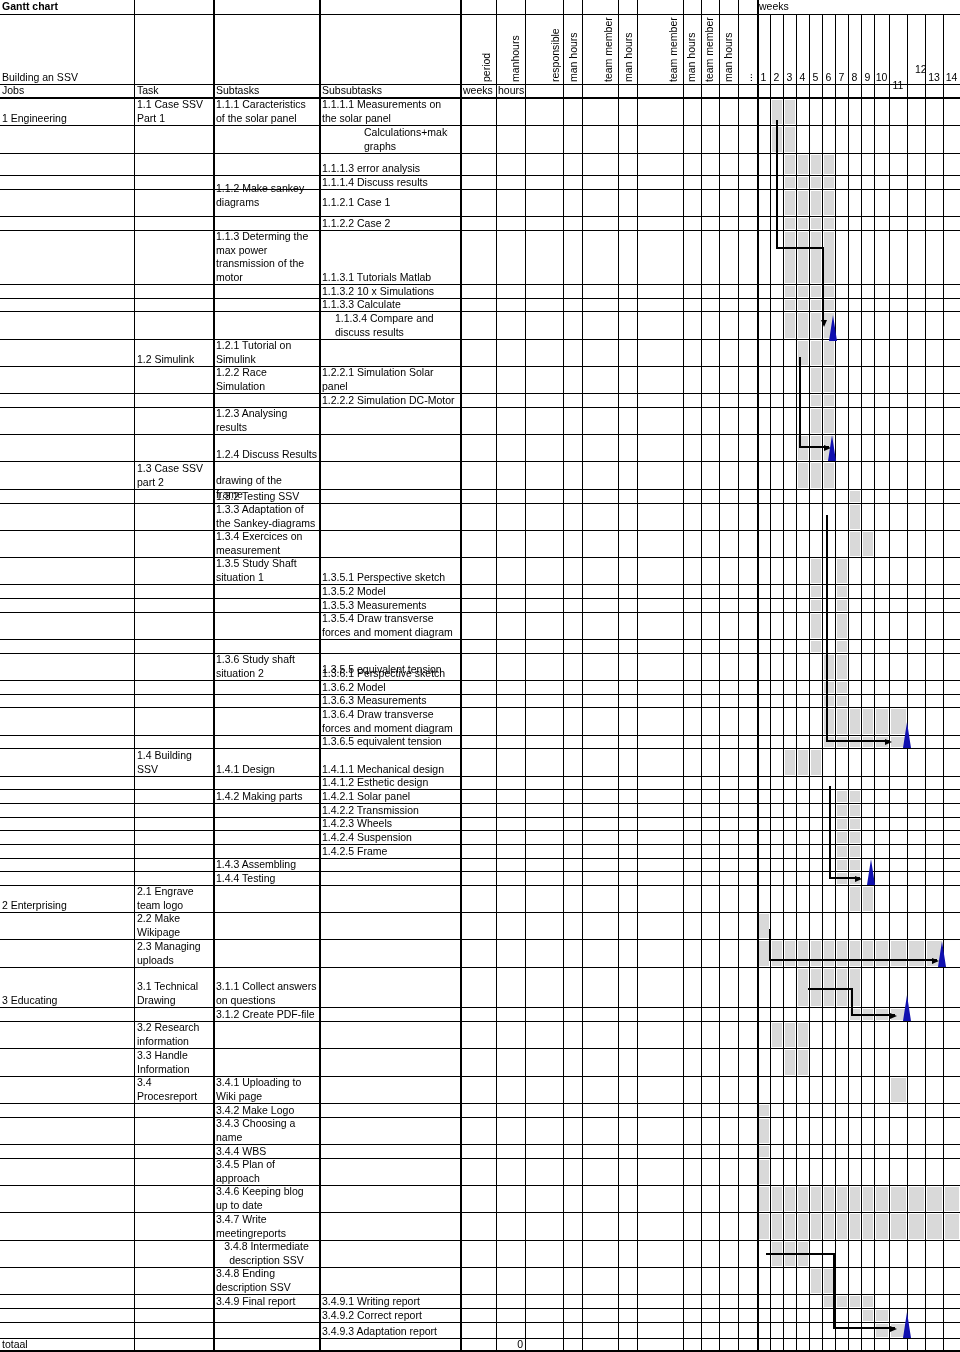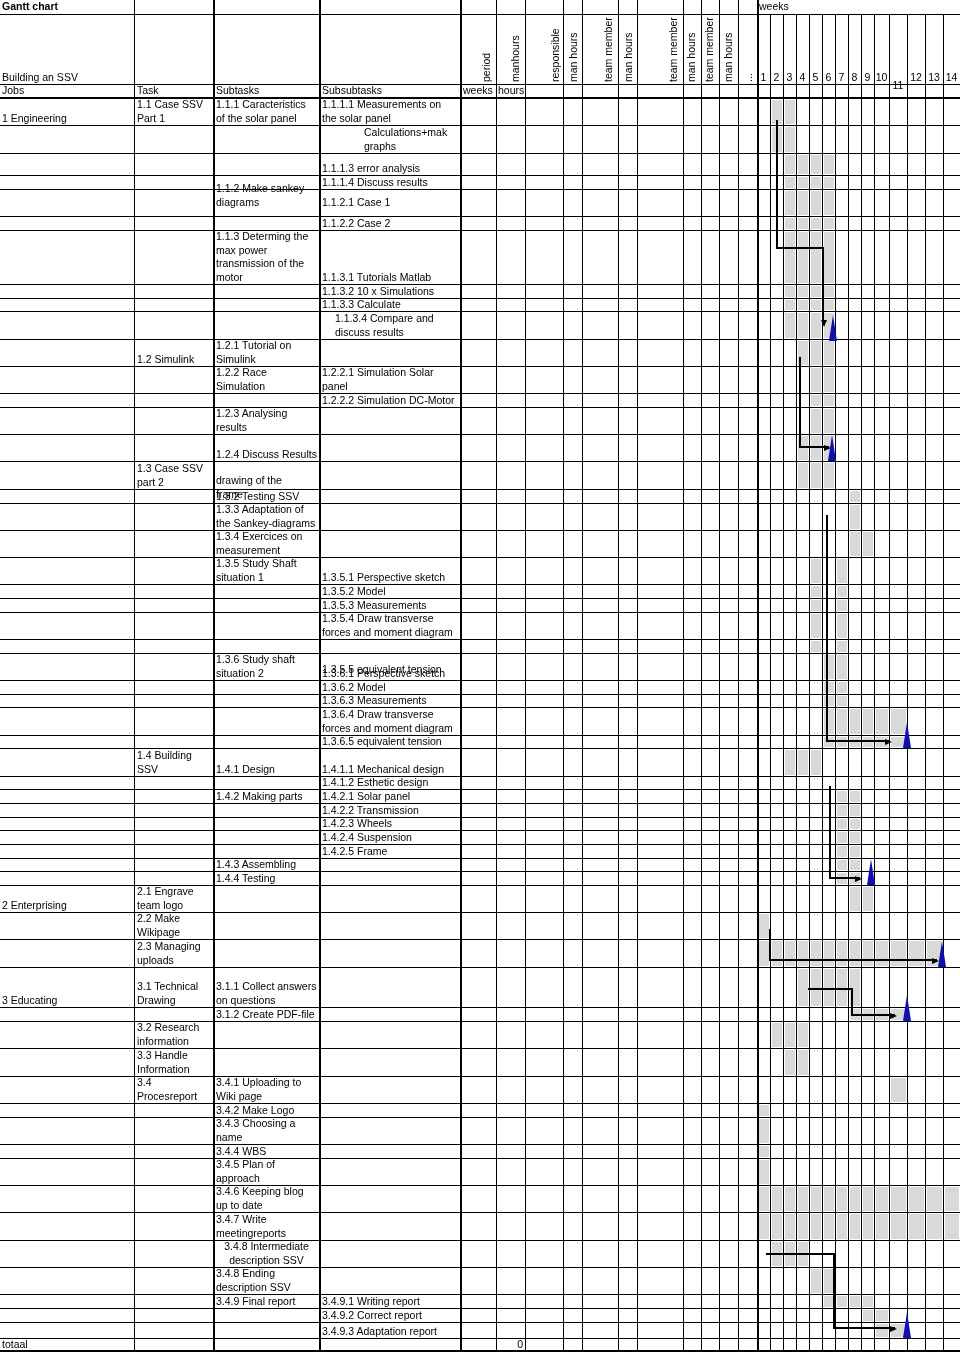--- a/index.html
+++ b/index.html
@@ -47,21 +47,21 @@
       <div class="cell wk bottom" style="left:770px;top:14px;width:13px;height:70px;padding:0;">2</div>
       <div class="cell wk bottom" style="left:783px;top:14px;width:13px;height:70px;padding:0;">3</div>
       <div class="cell wk bottom" style="left:796px;top:14px;width:13px;height:70px;padding:0;">4</div>
       <div class="cell wk bottom" style="left:809px;top:14px;width:13px;height:70px;padding:0;">5</div>
       <div class="cell wk bottom" style="left:822px;top:14px;width:13px;height:70px;padding:0;">6</div>
       <div class="cell wk bottom" style="left:835px;top:14px;width:13px;height:70px;padding:0;">7</div>
       <div class="cell wk bottom" style="left:848px;top:14px;width:13px;height:70px;padding:0;">8</div>
       <div class="cell wk bottom" style="left:861px;top:14px;width:13px;height:70px;padding:0;">9</div>
       <div class="cell wk bottom" style="left:874px;top:14px;width:15px;height:70px;padding:0;">10</div>
       <div class="cell wk bottom" style="left:889px;top:14px;width:18px;height:70px;padding:0;margin-top:8px;">11</div>
-      <div class="cell wk bottom" style="left:907px;top:14px;width:18px;height:70px;padding:0;">12</div>
+      <div class="cell wk bottom" style="left:907px;top:14px;width:18px;height:70px;padding:8px;">12</div>
       <div class="cell wk bottom" style="left:925px;top:14px;width:18px;height:70px;padding:0;">13</div>
       <div class="cell wk bottom" style="left:943px;top:14px;width:17px;height:70px;padding:0;">14</div>
     </div>
 
   <div class="cell" style="left:0;top:84px;width:134px;height:14px;">Jobs</div>
   <div class="cell" style="left:135px;top:84px;width:78px;height:14px;">Task</div>
   <div class="cell" style="left:214px;top:84px;width:105px;height:14px;">Subtasks</div>
   <div class="cell" style="left:320px;top:84px;width:140px;height:14px;">Subsubtasks</div>
   <div class="cell" style="left:461px;top:84px;width:35px;height:14px;">weeks</div>
   <div class="cell" style="left:496px;top:84px;width:29px;height:14px;">hours</div>

